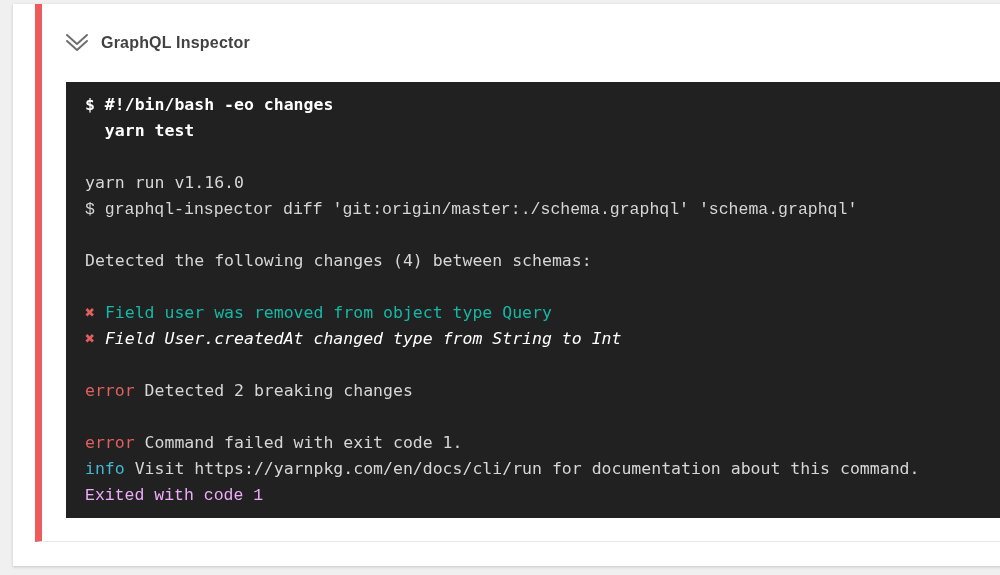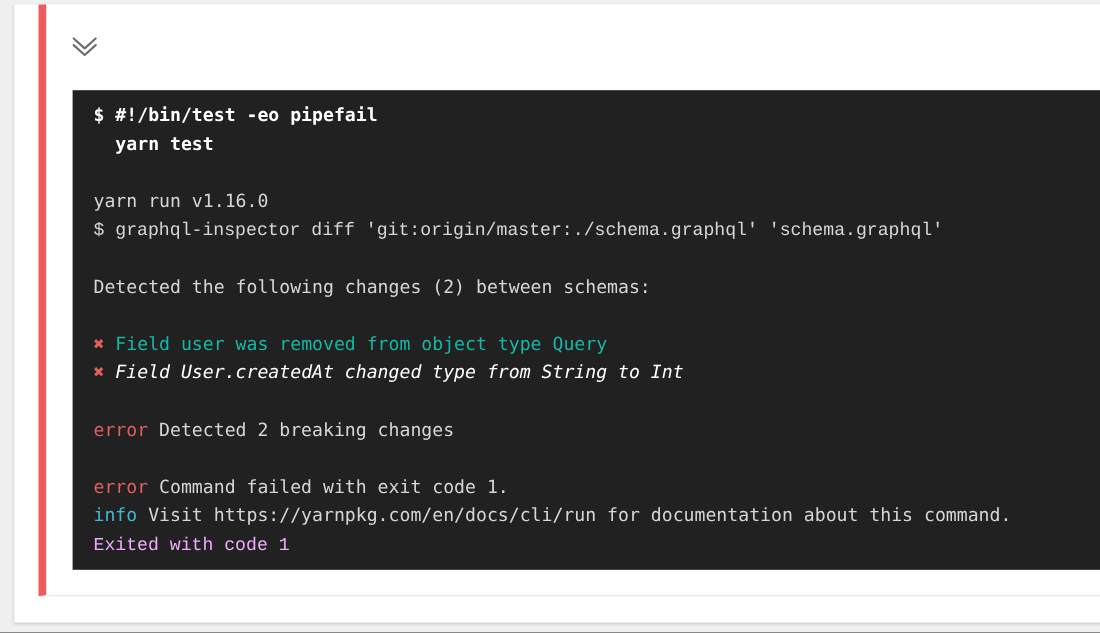--- a/index.html
+++ b/index.html
@@ -45,29 +45,30 @@
 
 <div class="card">
   <div class="step" style="border-left-color: rgb(238, 91, 91);">
     <div class="step-header">
       <span class="chevron">
         <svg width="28" height="24" viewBox="0 0 28 24">
           <path d="M4 4 L14 13 L24 4" fill="none" stroke="#6f6f6f" stroke-width="2" stroke-linecap="round" stroke-linejoin="round"></path>
           <path d="M4 10 L14 19 L24 10" fill="none" stroke="#6f6f6f" stroke-width="2" stroke-linecap="round" stroke-linejoin="round"></path>
         </svg>
       </span>
+      <span class="step-title">GraphQL Inspector</span>
     </div>
     <div class="terminal" id="terminal" style="background: rgb(33, 33, 33);">
-        <div class="term-line"><span style="color: rgb(255, 255, 255); font-weight: 700;">$ #!/bin/test -eo pipefail</span></div>
+        <div class="term-line"><span style="color: rgb(255, 255, 255); font-weight: 700;">$ #!/bin/bash -eo changes</span></div>
         <div class="term-line"><span style="color: rgb(255, 255, 255); font-weight: 700;">  yarn test</span></div>
         <div class="term-line"></div>
         <div class="term-line"><span style="color: rgb(214, 214, 214);">yarn run v1.16.0</span></div>
         <div class="term-line"><span style="color: rgb(214, 214, 214); font-family: Liberation Mono, monospace;">$ graphql-inspector diff 'git:origin/master:./schema.graphql' 'schema.graphql'</span></div>
         <div class="term-line"></div>
-        <div class="term-line"><span style="color: rgb(214, 214, 214);">Detected the following changes (2) between schemas:</span></div>
+        <div class="term-line"><span style="color: rgb(214, 214, 214);">Detected the following changes (4) between schemas:</span></div>
         <div class="term-line"></div>
         <div class="term-line"><span style="color: rgb(226, 95, 95);">✖ </span><span style="color: #14b8a6;">Field user was removed from object type Query</span></div>
         <div class="term-line"><span style="color: rgb(226, 95, 95);">✖ </span><span style="color: #ffffff; font-style: italic;">Field User.createdAt changed type from String to Int</span></div>
         <div class="term-line"></div>
         <div class="term-line"><span style="color: rgb(226, 95, 95);">error </span><span style="color: rgb(214, 214, 214); margin-top: 16px;">Detected 2 breaking changes</span></div>
         <div class="term-line"></div>
         <div class="term-line"><span style="color: rgb(226, 95, 95);">error </span><span style="color: rgb(214, 214, 214);">Command failed with exit code 1.</span></div>
         <div class="term-line"><span style="color: rgb(65, 183, 210);">info </span><span style="color: rgb(214, 214, 214);">Visit https://yarnpkg.com/en/docs/cli/run for documentation about this command.</span></div>
         <div class="term-line"><span style="color: #f0abfc; font-family: Liberation Mono, monospace;">Exited with code 1</span></div>
       </div>

